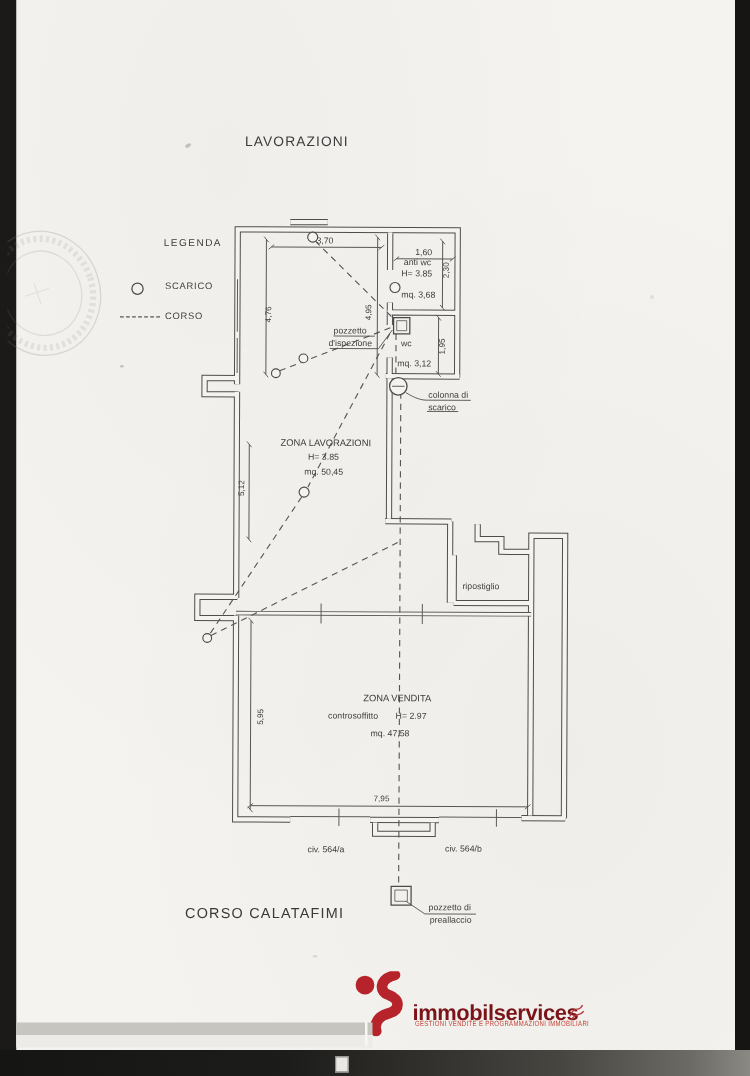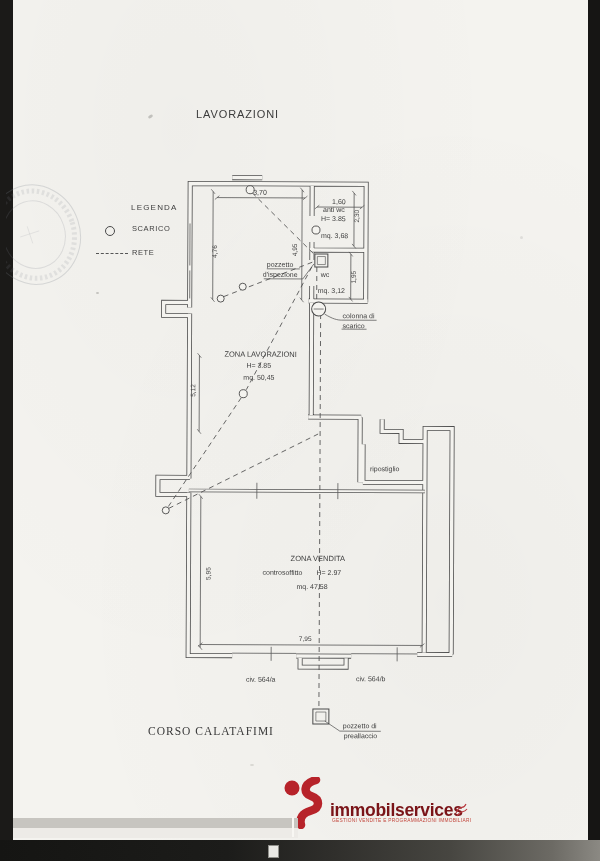--- a/index.html
+++ b/index.html
@@ -7,23 +7,23 @@
        background:#e8e7e3;font-family:"Liberation Sans",sans-serif;}
   .paper{position:absolute;left:0;top:0;width:600px;height:861px;
     background:
       radial-gradient(ellipse at 30% 15%, rgba(0,0,0,0.02), transparent 55%),
       radial-gradient(ellipse at 75% 70%, rgba(0,0,0,0.025), transparent 60%),
       #f4f3ef;}
   .band-left{position:absolute;left:0;top:0;width:13px;height:845px;background:#1b1a18;}
   .band-right{position:absolute;left:588px;top:0;width:12px;height:861px;background:#161514;}
   .speck{position:absolute;background:#8a8a85;opacity:.45;border-radius:50%;}
   .title{position:absolute;left:196px;top:108px;font-size:11px;letter-spacing:.9px;color:#3c3c3c;}
-  .street{position:absolute;left:148px;top:725px;font-size:11.5px;letter-spacing:1px;color:#3a3a3a;font-family:Liberation Serif, serif;}
+  .street{position:absolute;left:148px;top:725px;font-size:11.5px;letter-spacing:1px;color:#3a3a3a;}
   .legend{position:absolute;left:88px;top:190px;width:130px;color:#3d3d3d;}
-  .legend .head{position:absolute;left:27px;top:13px;font-size:8px;letter-spacing:1.2px;padding-left:16px;}
+  .legend .head{position:absolute;left:27px;top:0;font-size:8px;letter-spacing:1.2px;padding-left:16px;}
   .legend .sym-circle{position:absolute;left:17px;top:36px;width:8px;height:8px;border:1.2px solid #4a4a4a;border-radius:50%;}
   .legend .lbl-scarico{position:absolute;left:44px;top:34px;font-size:7.5px;letter-spacing:.6px;}
   .legend .sym-rete{position:absolute;left:8px;top:63px;width:32px;height:0;border-top:1.6px dashed #555;}
   .legend .lbl-rete{position:absolute;left:44px;top:58px;font-size:7.5px;letter-spacing:.6px;}
   .plan-svg{position:absolute;left:150px;top:168px;width:325px;height:580px;transform:rotate(.25deg);}
   .stamp-svg{position:absolute;left:6px;top:176px;width:88px;height:116px;opacity:.55;filter:blur(.4px);}
   
   .logo{position:absolute;left:282px;top:777px;width:210px;height:52px;}
   .logo .mark{position:absolute;left:0;top:0;}
   .logo .word{position:absolute;left:48px;top:23px;font-size:17.5px;font-weight:bold;
@@ -57,21 +57,21 @@
   </g>
 </svg>
 
 <div class="title">LAVORAZIONI</div>
 
 <div class="legend">
   <div class="head">LEGENDA</div>
   <span class="sym-circle"></span>
   <div class="lbl-scarico">SCARICO</div>
   <span class="sym-rete"></span>
-  <div class="lbl-rete">RETE</div>
+  <div class="lbl-rete">CORSO</div>
 </div>
 
 <div class="street">CORSO CALATAFIMI</div>
 
 <svg class="plan-svg" viewBox="150 168 325 580">
   <defs>
     <marker id="tk" markerWidth="8" markerHeight="8" refX="4" refY="4" orient="auto">
       <path d="M1,6.5 L7,1.5" stroke="#4c4c4c" stroke-width=".9" fill="none"></path>
     </marker>
   </defs>

